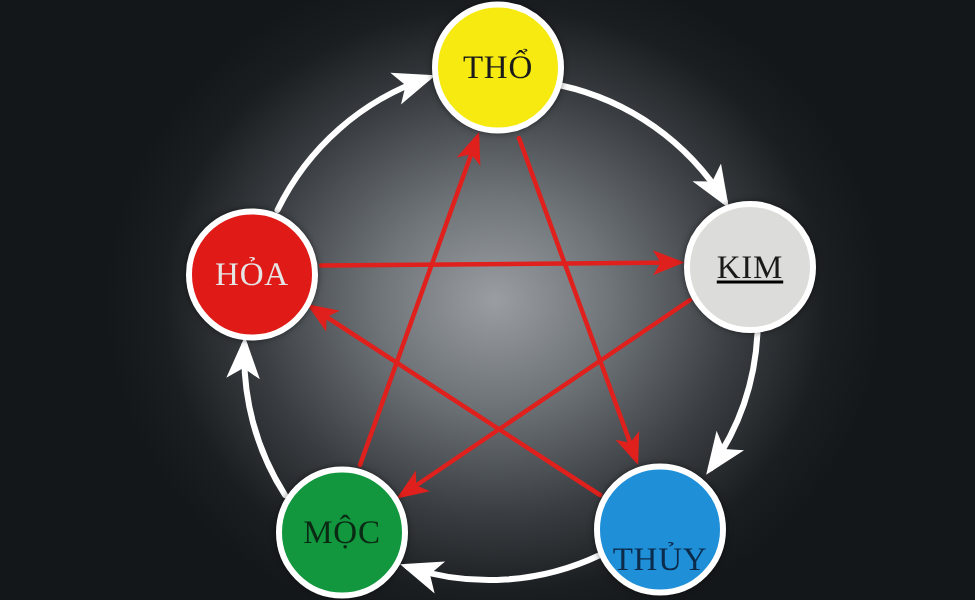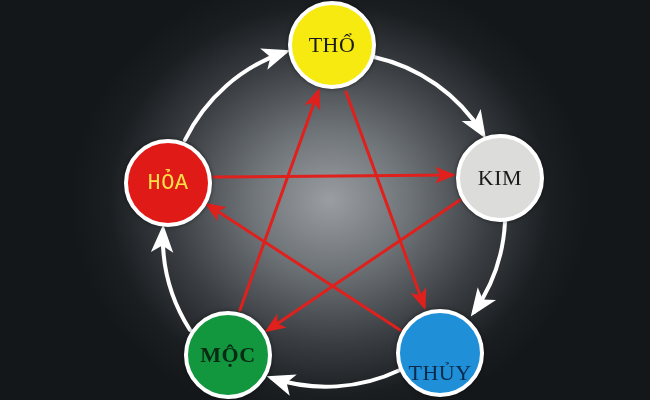--- a/index.html
+++ b/index.html
@@ -54,25 +54,25 @@
       <line x1="400" y1="330" x2="208" y2="205" marker-end="url(#redHead)"></line>
       <line x1="214" y1="177" x2="452" y2="175" marker-end="url(#redHead)"></line>
       <line x1="460" y1="200" x2="268" y2="330" marker-end="url(#redHead)"></line>
       <line x1="240" y1="310" x2="318" y2="92" marker-end="url(#redHead)"></line>
     </g>
   </svg>
 
   <div class="node" style="left:332px; top:45px; background:#f6ea10;">
     <span style="color:#1a1a1a;">THỔ</span>
   </div>
-  <div class="node" style="left:500px; top:178px; background:#dcdcda;">
+  <div class="node" style="left:500px; top:178px; background:#dcdcda;text-decoration:underline;">
     <span style="color:#1a1a1a;">KIM</span>
   </div>
   <div class="node" style="left:440px; top:353px; background:#1f8fd8;">
     <span style="color:#0c2a4a;margin-top:39px;">THỦY</span>
   </div>
-  <div class="node" style="left:228px; top:355px; background:#12963e;font-weight:bold;">
+  <div class="node" style="left:228px; top:355px; background:#12963e;">
     <span style="color:#0b2a14;">MỘC</span>
   </div>
   <div class="node" style="left:168px; top:183px; background:#e01b17;">
-    <span style="color:#fde047;font-family:Liberation Mono, monospace;">HỎA</span>
+    <span style="color:#e5e5e5;">HỎA</span>
   </div>
 </div>
 
 </body></html>

